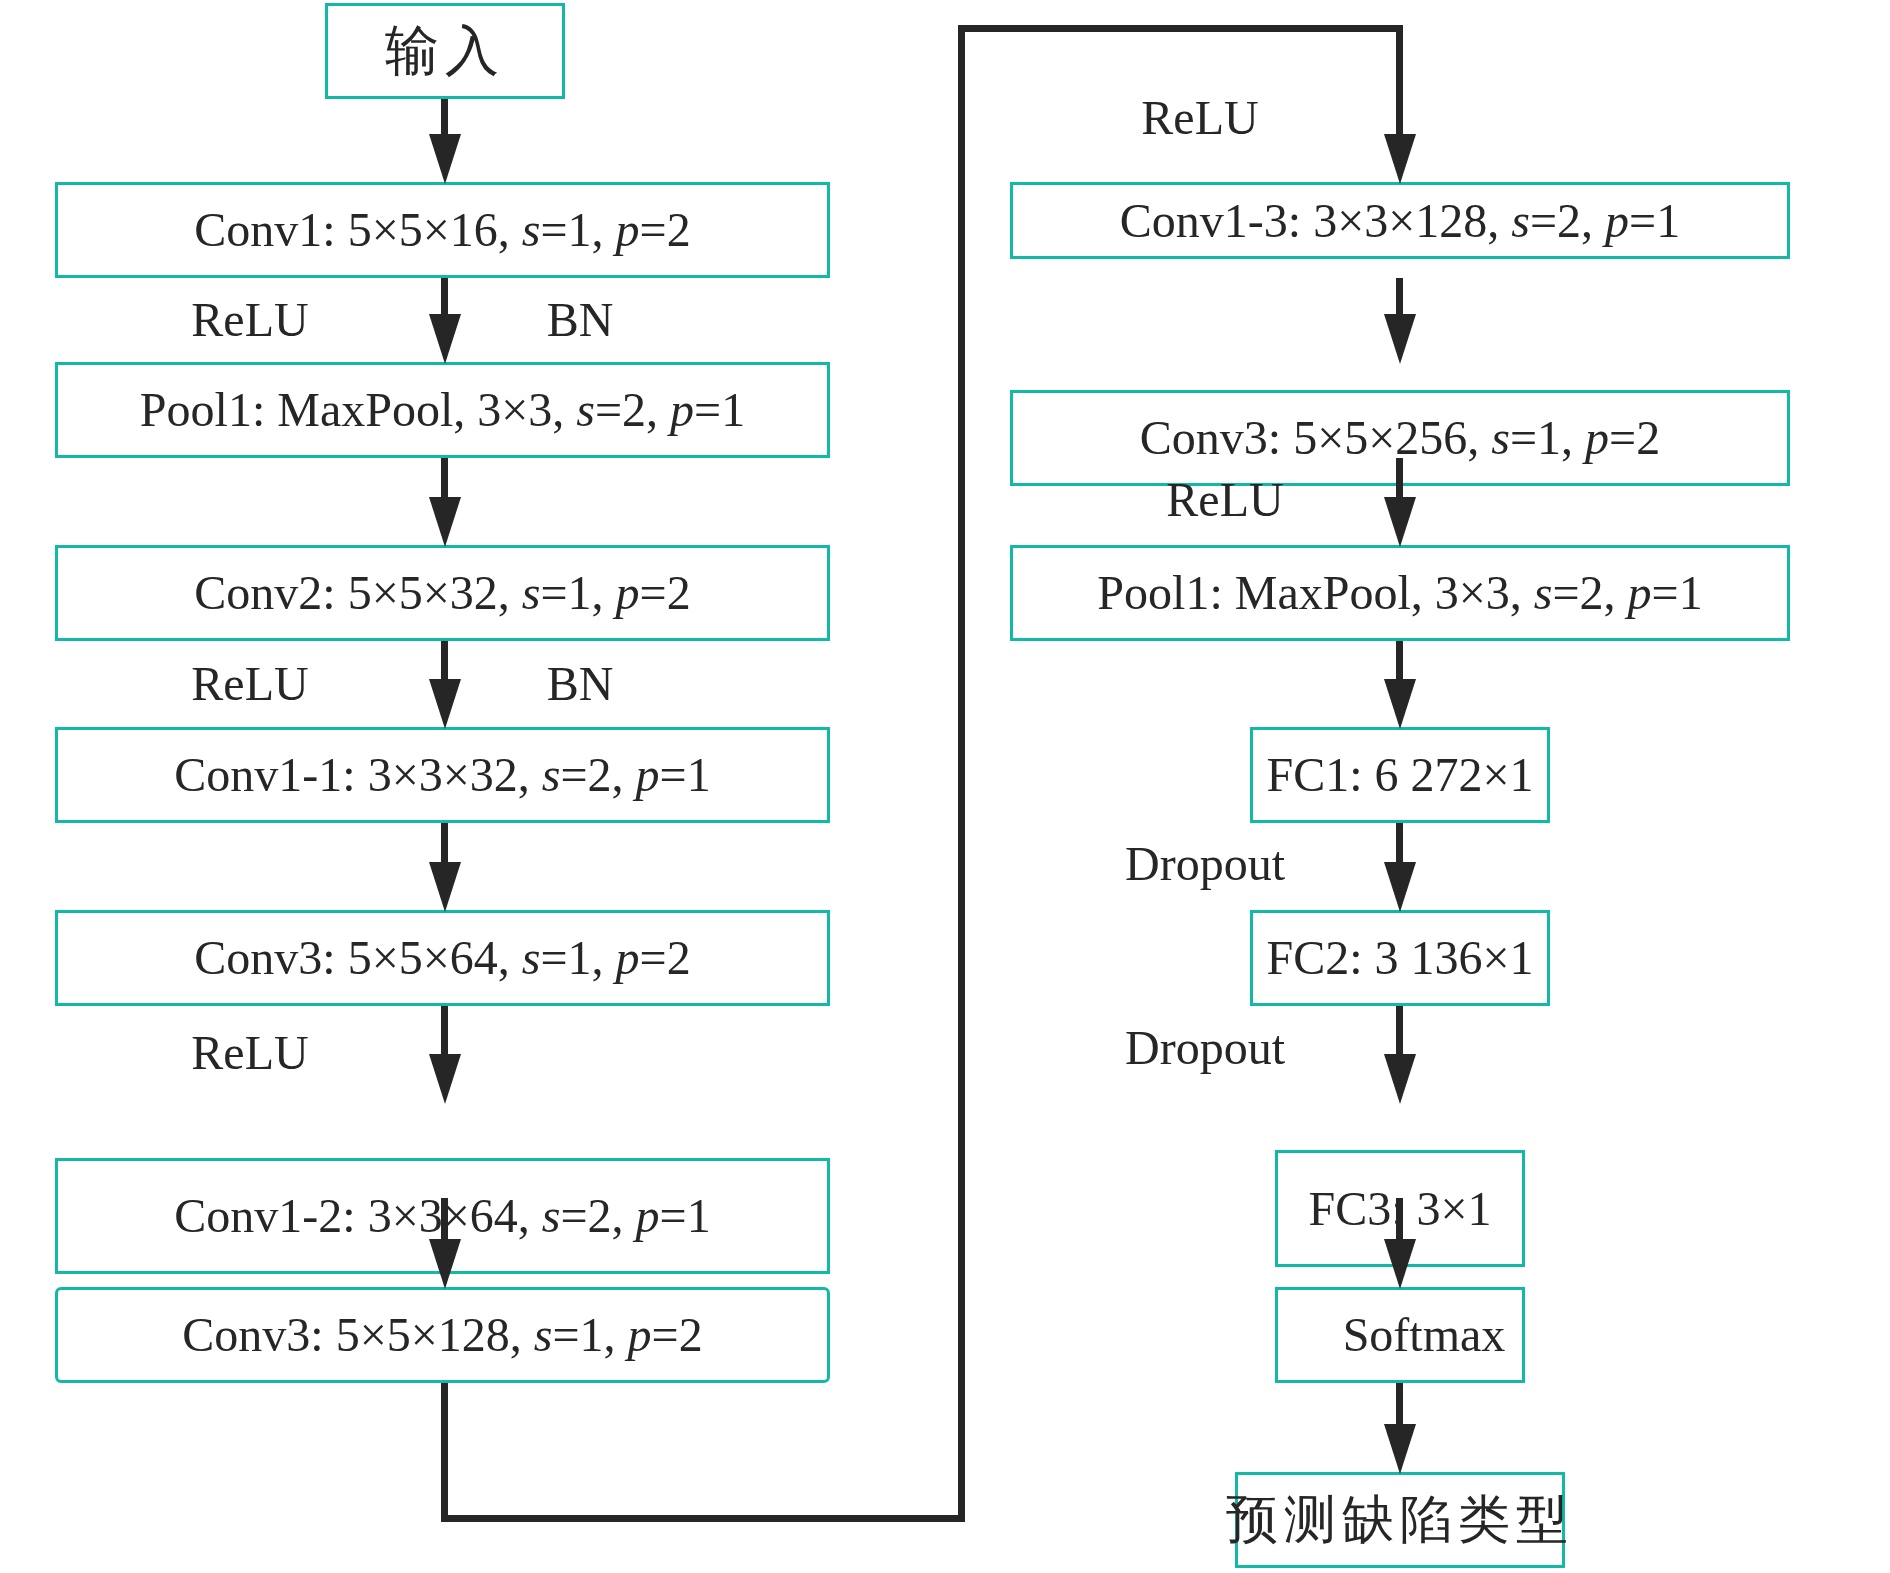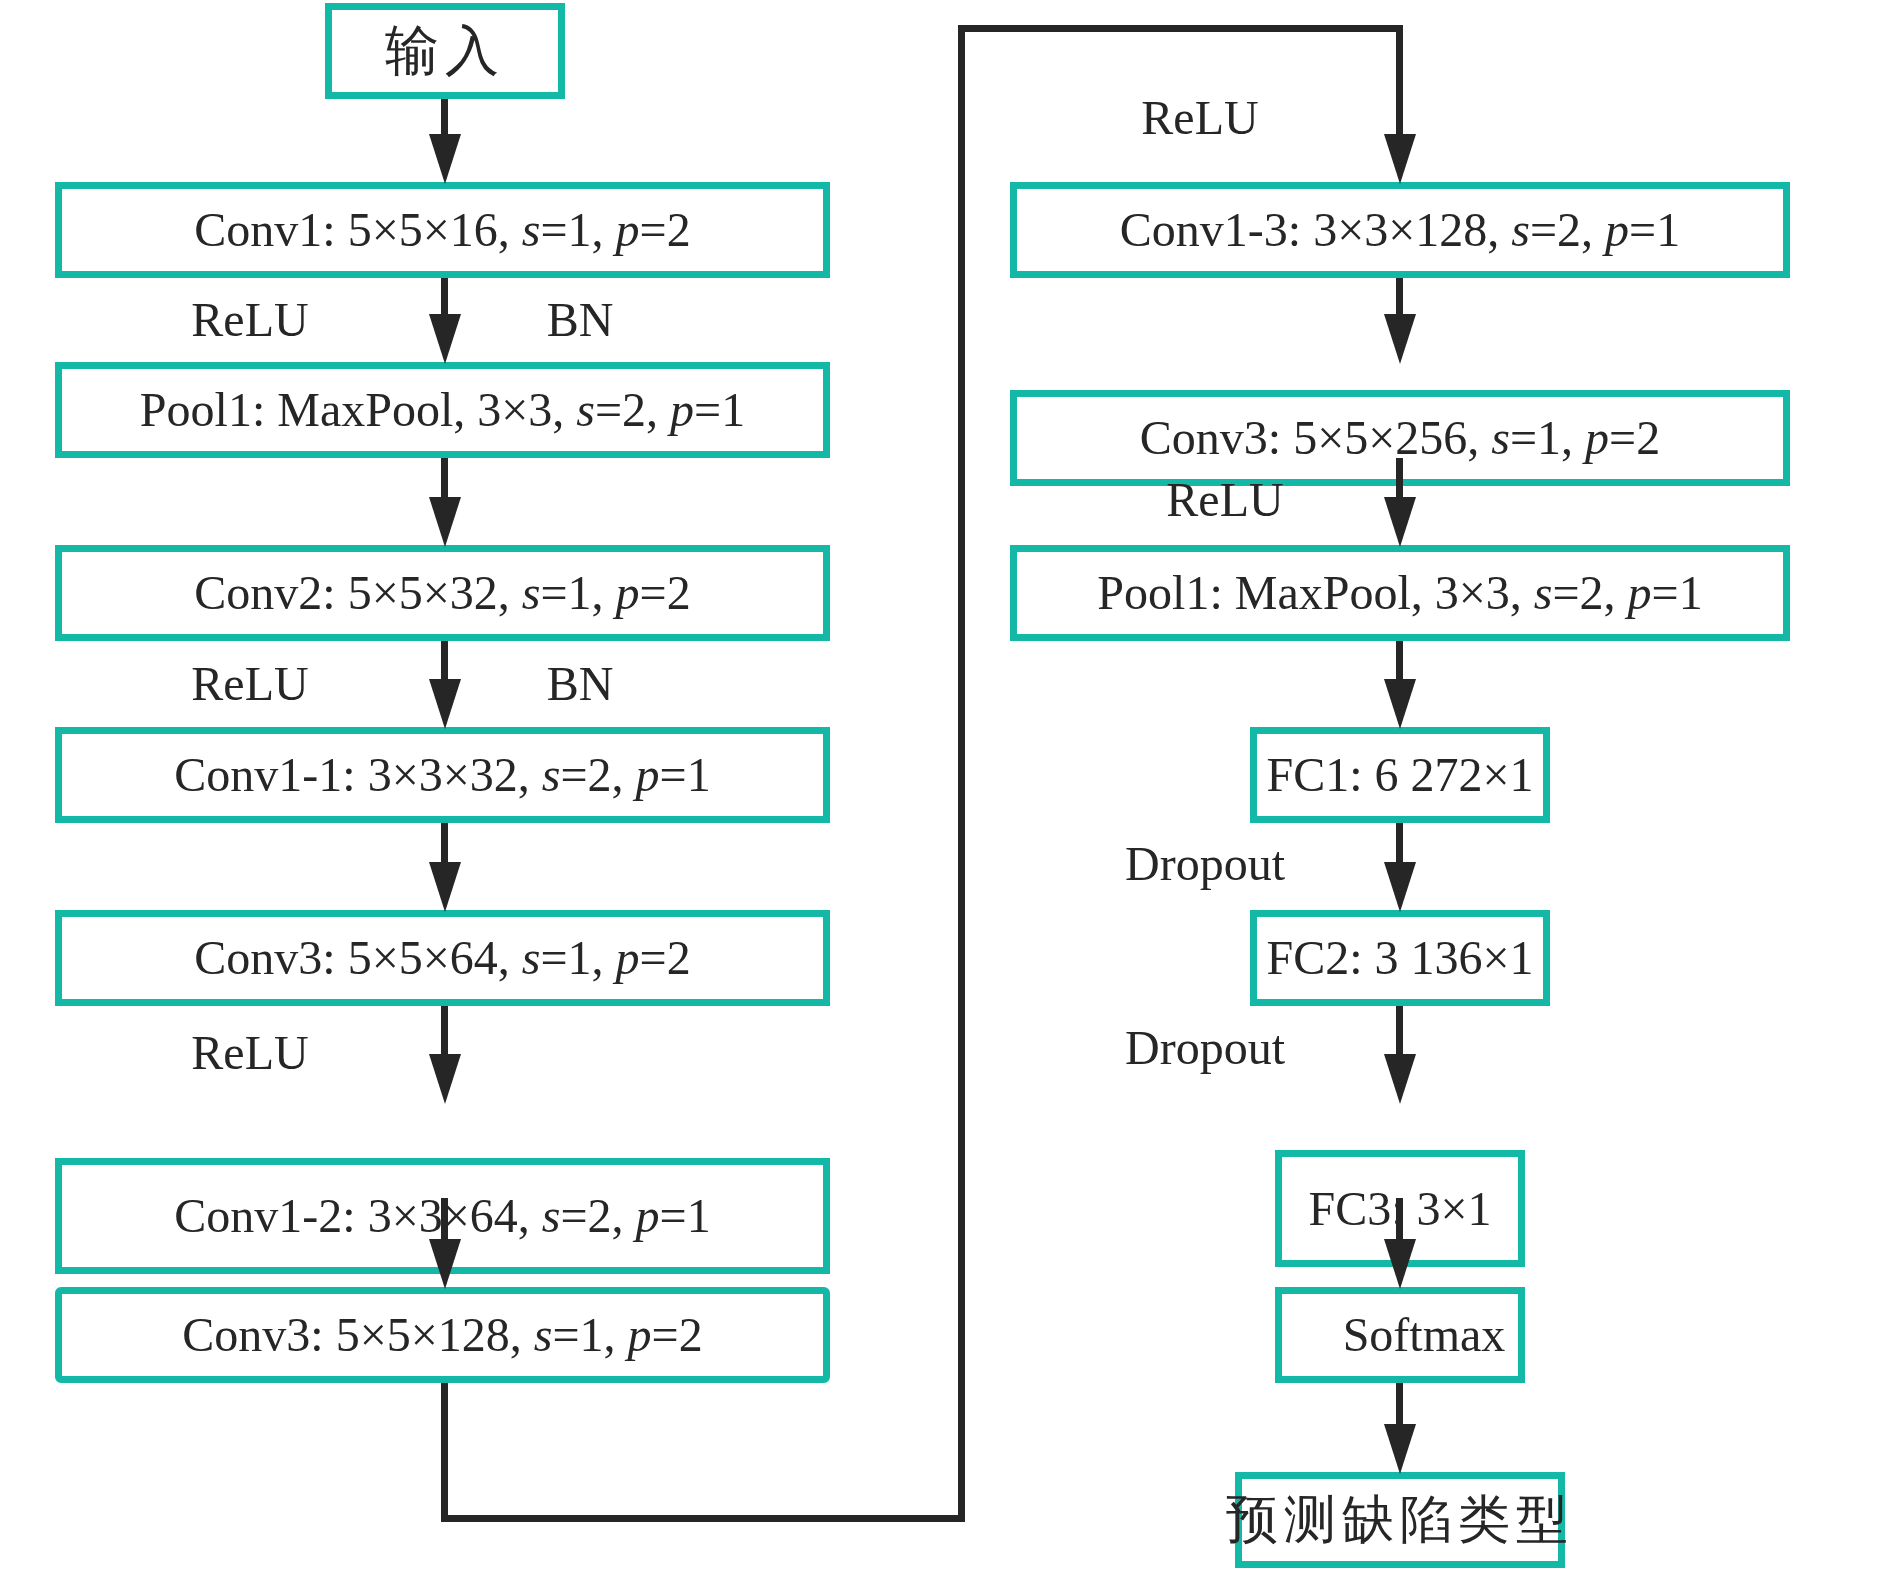--- a/index.html
+++ b/index.html
@@ -8,21 +8,21 @@
     width: 1890px;
     height: 1573px;
     background: #ffffff;
     font-family: "Liberation Serif", "DejaVu Serif", serif;
     color: #262626;
     overflow: hidden;
   }
   .node {
     position: absolute;
     box-sizing: border-box;
-    border: 7px solid #14b8a6;
+    border: 3px solid #14b8a6;
     background: #ffffff;
     display: flex;
     align-items: center;
     justify-content: center;
     font-size: 48px;
     white-space: nowrap;
     line-height: 1;
   }
   .node i { font-style: italic; }
   .cjk { font-size: 54px; letter-spacing: 6px; }
@@ -76,21 +76,21 @@
   </div>
 
   <div class="node" style="left:55px; top:1158px; width:775px; height:116px;">
     <span>Conv1-2: 3×3×64, <i>s</i>=2, <i>p</i>=1</span>
   </div>
 
   <div class="node" style="left:55px; top:1287px; width:775px; height:96px;border-radius:6px;">
     <span>Conv3: 5×5×128, <i>s</i>=1, <i>p</i>=2</span>
   </div>
 
-  <div class="node" style="left:1010px; top:182px; width:780px; height:96px;">
+  <div class="node" style="left:1010px; top:182px; width:780px; height:77px;">
     <span>Conv1-3: 3×3×128, <i>s</i>=2, <i>p</i>=1</span>
   </div>
 
   <div class="node" style="left:1010px; top:362px; width:780px; height:96px;margin-top:28px;">
     <span>Conv3: 5×5×256, <i>s</i>=1, <i>p</i>=2</span>
   </div>
 
   <div class="node" style="left:1010px; top:545px; width:780px; height:96px;">
     <span>Pool1: MaxPool, 3×3, <i>s</i>=2, <i>p</i>=1</span>
   </div>

